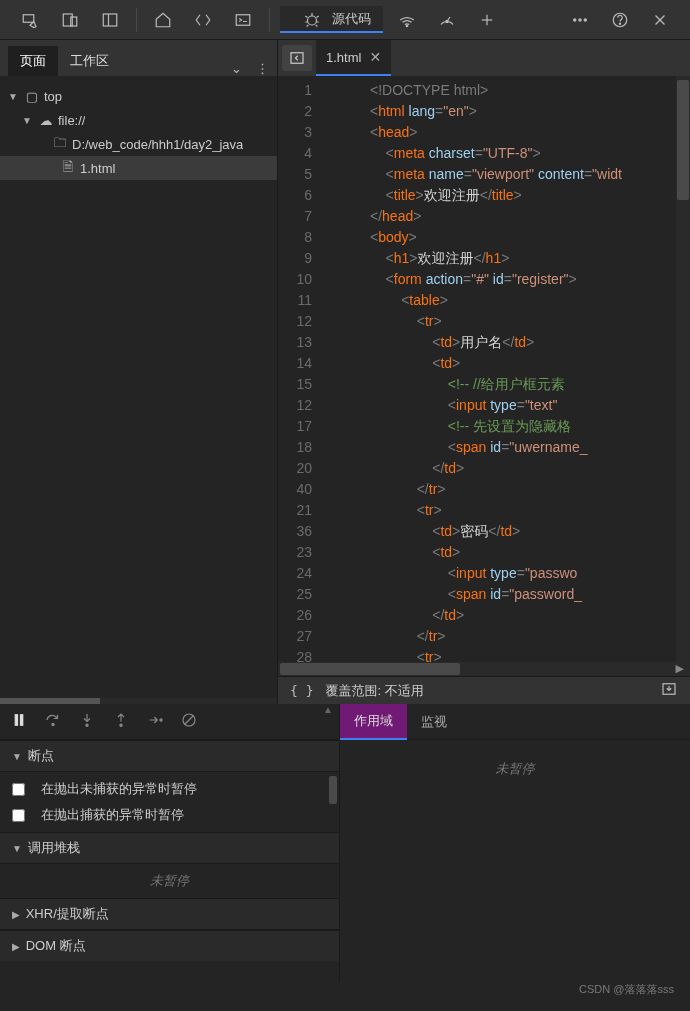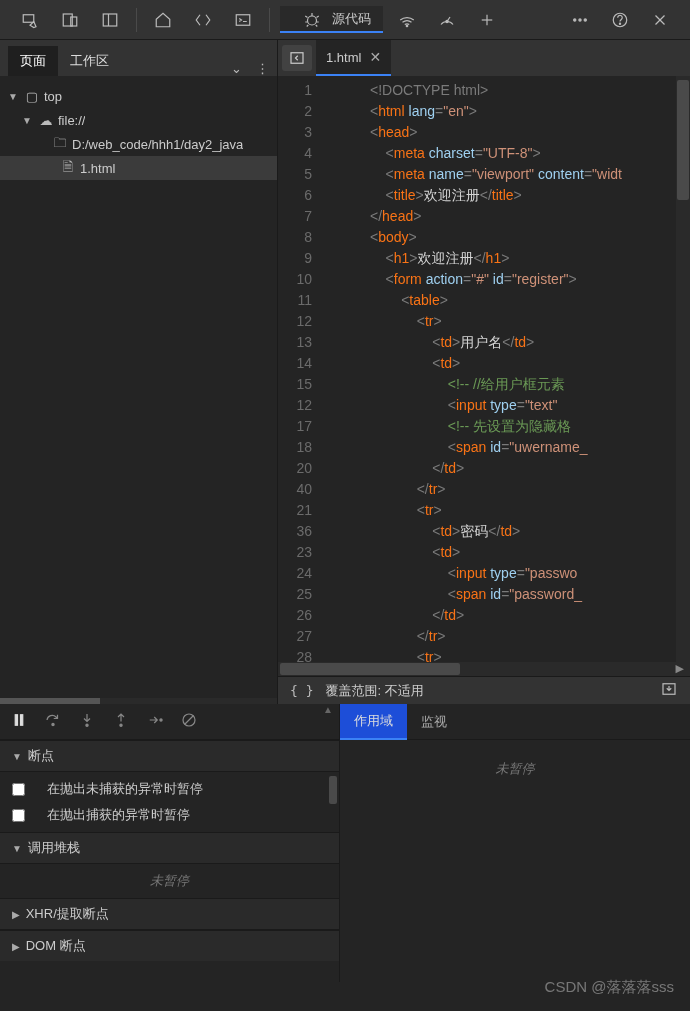--- a/index.html
+++ b/index.html
@@ -53,30 +53,30 @@
 .covbar .down { margin-left: auto; color: #bbb; }
 .bottom { display: flex; height: 278px; background: #242424; }
 .bl { width: 340px; border-right: 1px solid #1a1a1a; display: flex; flex-direction: column; }
 .dbtb { height: 36px; display: flex; align-items: center; padding: 0 10px; gap: 16px; border-bottom: 1px solid #1a1a1a; position: relative; }
 .dbtb .ic { color: #888; cursor: pointer; font-size: 15px; }
 .dbtb .pauseic { color: #ddd; }
 .dbtb .arrTop { position: absolute; right: 6px; top: 0; color: #666; font-size: 10px; }
 .sect { padding: 6px 12px; display: flex; align-items: center; gap: 6px; background: #2a2a2a; border-top: 1px solid #1a1a1a; border-bottom: 1px solid #1a1a1a; cursor: pointer; }
 .sect .arr { font-size: 10px; color: #aaa; }
 .bpbody { padding: 4px 0; position: relative; }
-.chkrow { display: flex; align-items: center; gap: 22px; padding: 4px 12px; }
+.chkrow { display: flex; align-items: center; gap: 16px; padding: 4px 12px; }
 .chkrow input { accent-color: #666; }
 .notpaused { text-align: center; color: #777; font-style: italic; padding: 8px; }
 .bpscroll { position: absolute; right: 2px; top: 4px; width: 8px; height: 28px; background: #4a4a4a; border-radius: 2px; }
 .br { flex: 1; display: flex; flex-direction: column; }
 .brtabs { height: 36px; display: flex; align-items: center; border-bottom: 1px solid #1a1a1a; }
 .brtab { padding: 8px 14px; cursor: pointer; color: #aaa; }
-.brtab.active { color: #ddd; border-bottom: 2px solid #3b82f6; background: #1d4ed8; }
+.brtab.active { color: #ddd; border-bottom: 2px solid #3b82f6; background: #701a75; }
 .brbody { flex: 1; display: flex; align-items: flex-start; justify-content: center; padding-top: 20px; color: #777; font-style: italic; }
-.watermark { position: fixed; right: 16px; bottom: 14px; color: rgba(220,220,220,0.45); font-size: 15px; pointer-events: none; }
+.watermark { position: fixed; right: 16px; bottom: 14px; color: rgba(220,220,220,0.45); font-size: 11px; pointer-events: none; }
 svg { width: 18px; height: 18px; stroke: currentColor; fill: none; stroke-width: 1.6; }
 </style>
 </head>
 <body>
 
 <div class="toolbar">
   <span class="icon">
       <svg viewBox="0 0 24 24">
         <rect x="3" y="5" width="14" height="10"></rect>
         <path d="M12 19l5-5 3 7-3 1z"></path>

